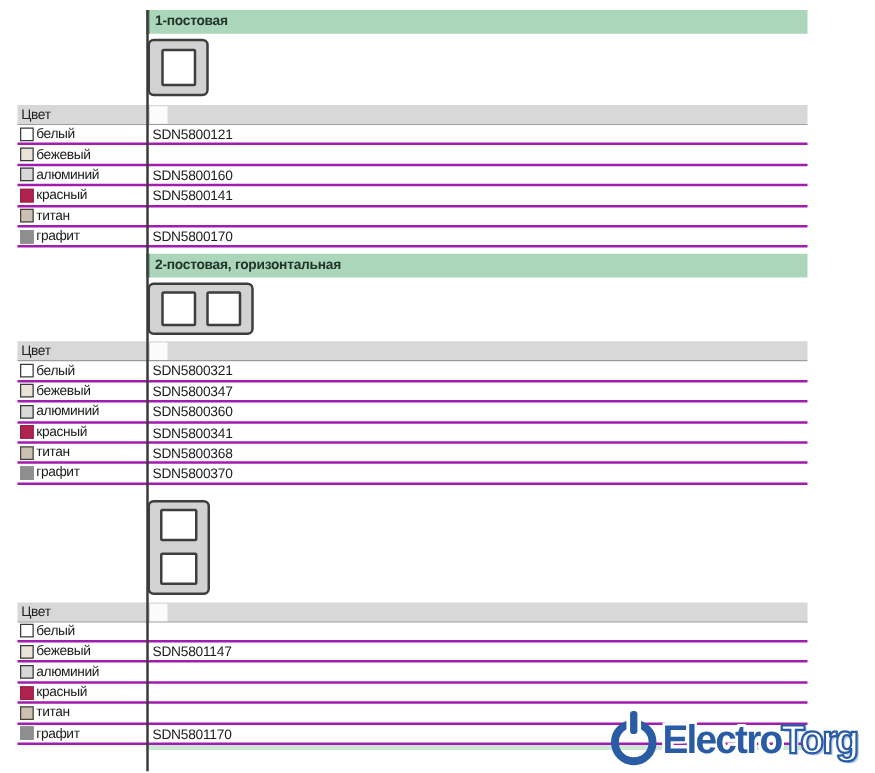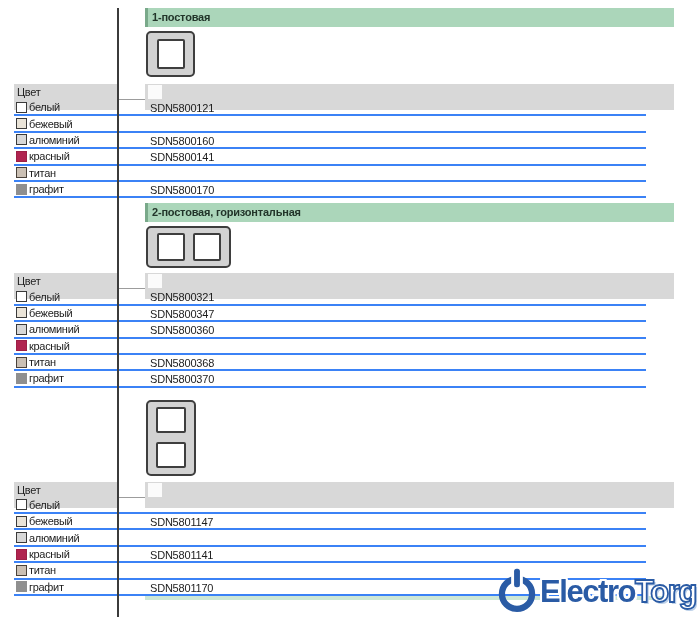--- a/index.html
+++ b/index.html
@@ -10,21 +10,21 @@
   
   .vdivider{position:absolute;left:117px;top:8px;width:2px;height:609px;background:#3b3b3b;z-index:2;}
 
   .table-wrap{position:absolute;left:14px;top:8px;width:632px;}
   .section{width:632px;}
   .section.s2{margin-top:5px;}
   .section.s3{margin-top:10px;}
 
   .trow{display:flex;width:632px;box-sizing:border-box;}
   .lcell{width:103px;box-sizing:border-box;flex:none;}
-  .rcell{width:529px;box-sizing:border-box;flex:none;margin-left:28px;}
+  .rcell{width:529px;box-sizing:border-box;flex:none;}
 
   
   .header-row{height:19px;}
   .header-row .rcell{
     background:#abd6ba;border-left:3px solid #79a98a;
     font-size:11px;font-weight:bold;letter-spacing:-0.2px;color:#22352a;
     padding:3px 0 0 4px;height:19px;
   }
   
   .img-row .rcell{padding-left:1px;}
@@ -39,39 +39,39 @@
   .frame.single{width:49px;height:46px;margin-top:4px;}
   .frame.double-horizontal{width:85px;height:42px;margin-top:4px;flex-direction:row;gap:8px;}
   .frame.double-vertical{width:50px;height:76px;margin-top:2px;flex-direction:column;gap:9px;}
   .win{background:#ffffff;border:2px solid #3e3e3e;border-radius:2px;box-sizing:border-box;}
   .frame.single .win{width:28px;height:30px;}
   .frame.double-horizontal .win{width:28px;height:28px;}
   .frame.double-vertical .win{width:30px;height:26px;}
 
   
   .color-row{height:16px;border-bottom:1px solid #9c9c9c;}
-  .color-row .lcell,.color-row .rcell{background:#d8d8d8;height:26px;}
+  .color-row .lcell,.color-row .rcell{background:#d8d8d8;height:15px;}
   .color-row .lcell{font-size:11px;letter-spacing:-0.3px;padding:2px 0 0 3px;color:#222;}
   .whitebox{width:14px;height:14px;background:#fbfbfb;margin:1px 0 0 3px;}
 
   
-  .data-row{height:16.4px;border-bottom:2px solid #3b82f6;}
+  .data-row{height:16.4px;border-bottom:2px solid #a21caf;}
   .section.s3 .data-row:last-child{border-bottom:1px solid #9a9a9a;height:15.4px;}
   .data-row .lcell{display:flex;align-items:center;padding-left:2px;}
   .swatch{width:9px;height:9px;border:1.5px solid #3a3a3a;flex:none;margin-right:2px;}
   .color-label{font-size:11px;letter-spacing:-0.3px;white-space:nowrap;}
   .data-row .rcell{font-size:11px;letter-spacing:-0.2px;padding:2px 0 0 5px;}
 
   
   .bottom-strip{height:4px;}
   .bottom-strip .rcell{background:#cde7d6;height:4px;}
 
   
   .logo{
-    position:absolute;left:496px;top:566px;height:50px;z-index:5;
+    position:absolute;left:486px;top:566px;height:50px;z-index:5;
     display:flex;align-items:center;
   }
   .logo-text{
     font-weight:bold;font-size:32px;letter-spacing:-1.5px;line-height:1;
     transform:scaleX(0.97);transform-origin:left;white-space:nowrap;
   }
   .logo-solid{
     color:#2a5ba5;
     text-shadow:-2px 0 0 #fff,2px 0 0 #fff,0 -2px 0 #fff,0 2px 0 #fff,
                 -2px -2px 0 #fff,2px 2px 0 #fff,-2px 2px 0 #fff,2px -2px 0 #fff;
@@ -188,20 +188,21 @@
             <span class="swatch" style="background: rgb(216, 216, 216); border-color: rgb(58, 58, 58);"></span>
             <span class="color-label">алюминий</span>
           </div>
           <div class="rcell"><span>SDN5800360</span></div>
         </div>
         <div class="trow data-row">
           <div class="lcell">
             <span class="swatch" style="background: rgb(176, 35, 79); border-color: rgb(156, 31, 70);"></span>
             <span class="color-label">красный</span>
           </div>
+          <div class="rcell"><span>SDN5800341</span></div>
         </div>
         <div class="trow data-row">
           <div class="lcell">
             <span class="swatch" style="background: rgb(203, 192, 180); border-color: rgb(74, 66, 58);"></span>
             <span class="color-label">титан</span>
           </div>
           <div class="rcell"><span>SDN5800368</span></div>
         </div>
         <div class="trow data-row">
           <div class="lcell">
@@ -244,21 +245,20 @@
           <div class="lcell">
             <span class="swatch" style="background: rgb(216, 216, 216); border-color: rgb(58, 58, 58);"></span>
             <span class="color-label">алюминий</span>
           </div>
         </div>
         <div class="trow data-row">
           <div class="lcell">
             <span class="swatch" style="background: rgb(176, 35, 79); border-color: rgb(156, 31, 70);"></span>
             <span class="color-label">красный</span>
           </div>
-          <div class="rcell"><span>SDN5801141</span></div>
         </div>
         <div class="trow data-row">
           <div class="lcell">
             <span class="swatch" style="background: rgb(203, 192, 180); border-color: rgb(74, 66, 58);"></span>
             <span class="color-label">титан</span>
           </div>
         </div>
         <div class="trow data-row">
           <div class="lcell">
             <span class="swatch" style="background: rgb(143, 143, 143); border-color: rgb(143, 143, 143);"></span>

